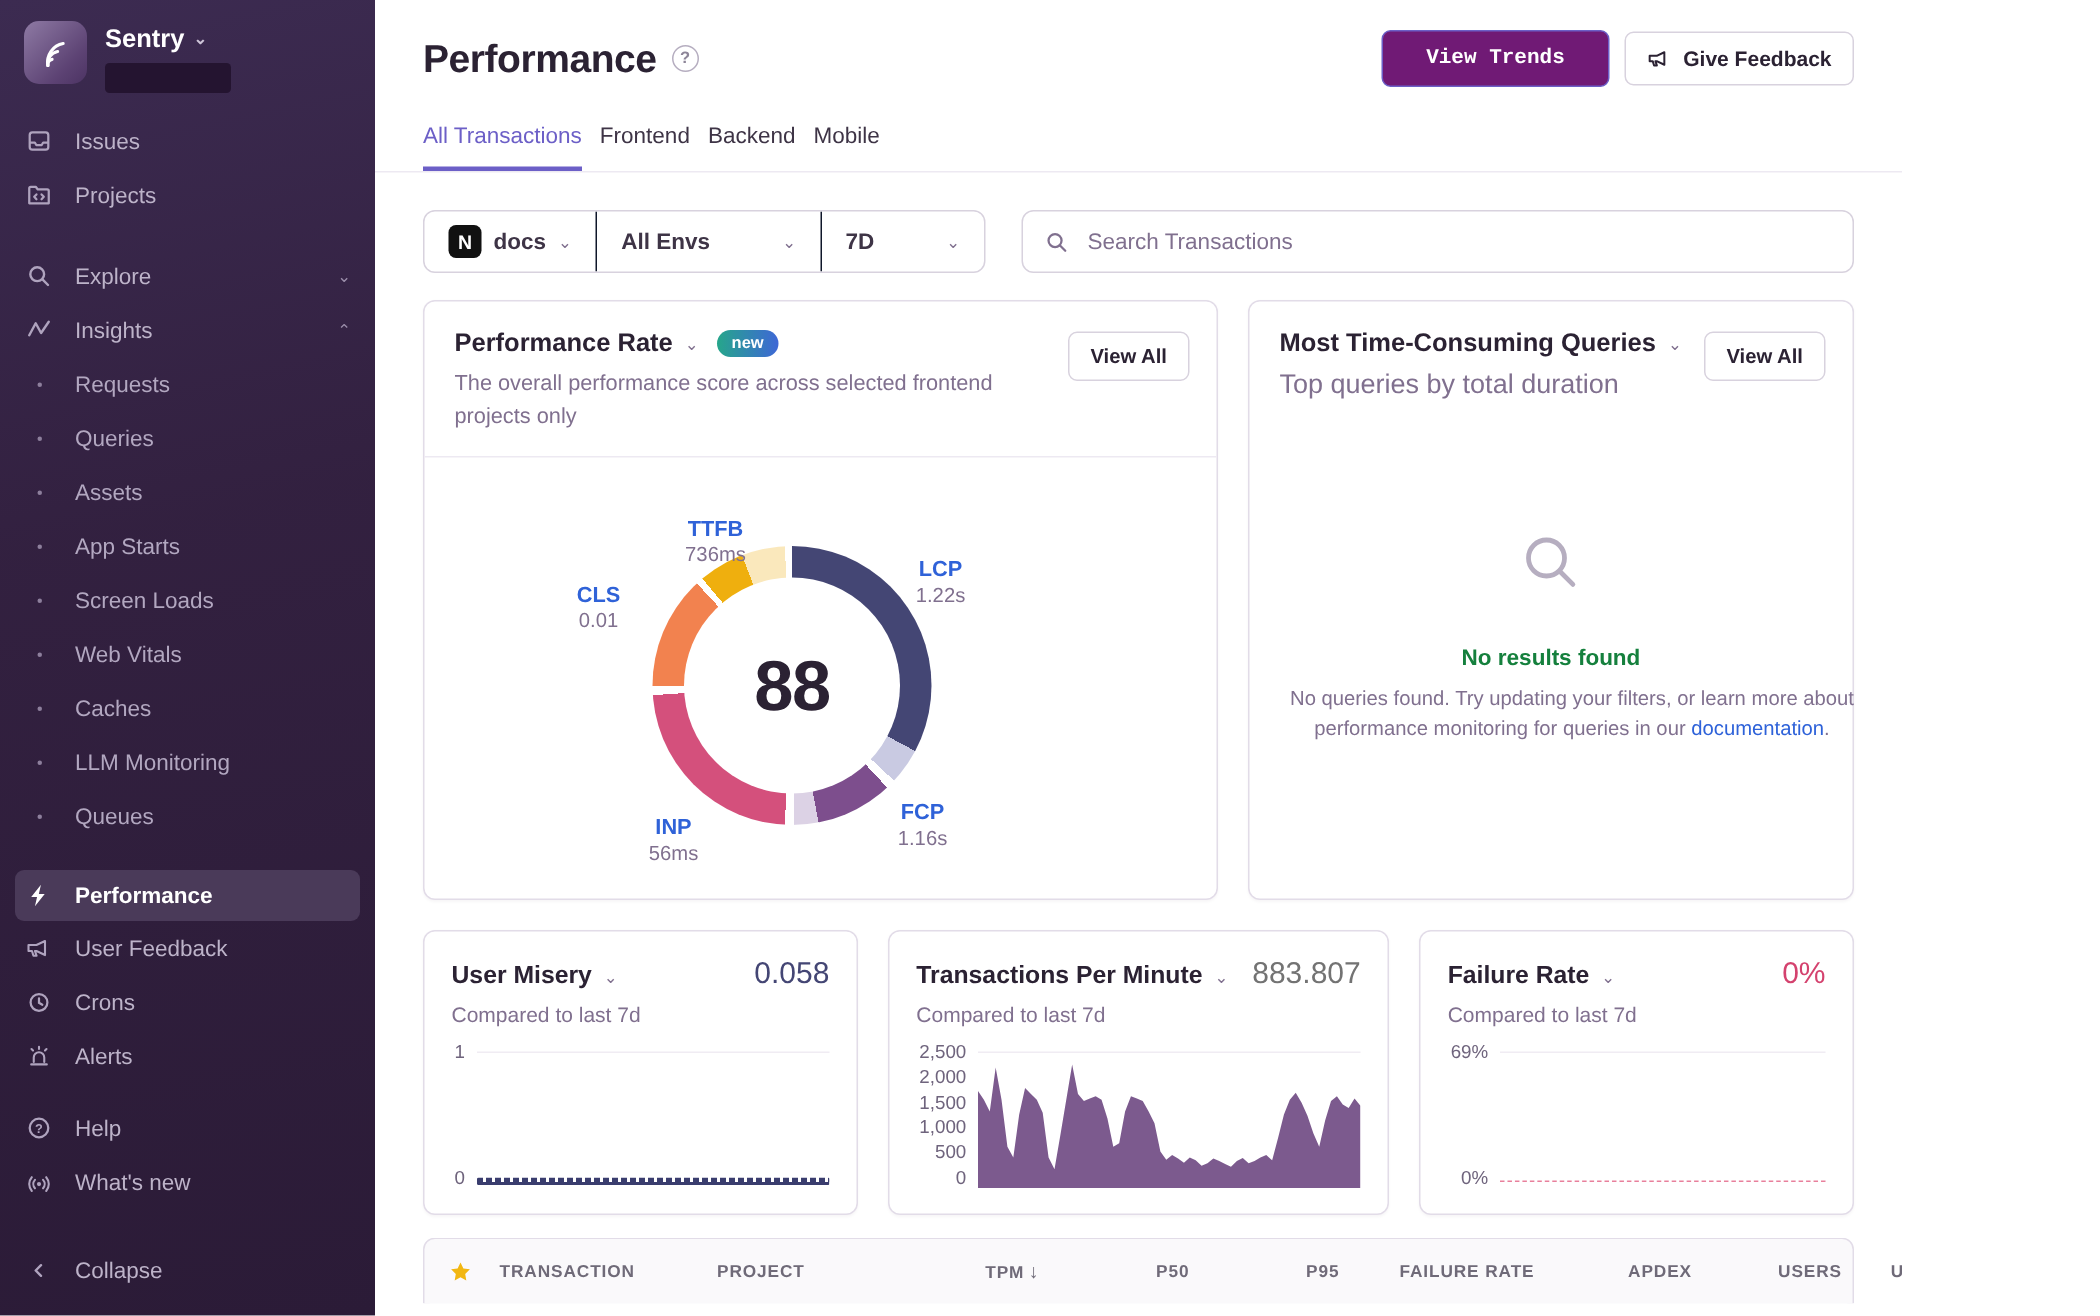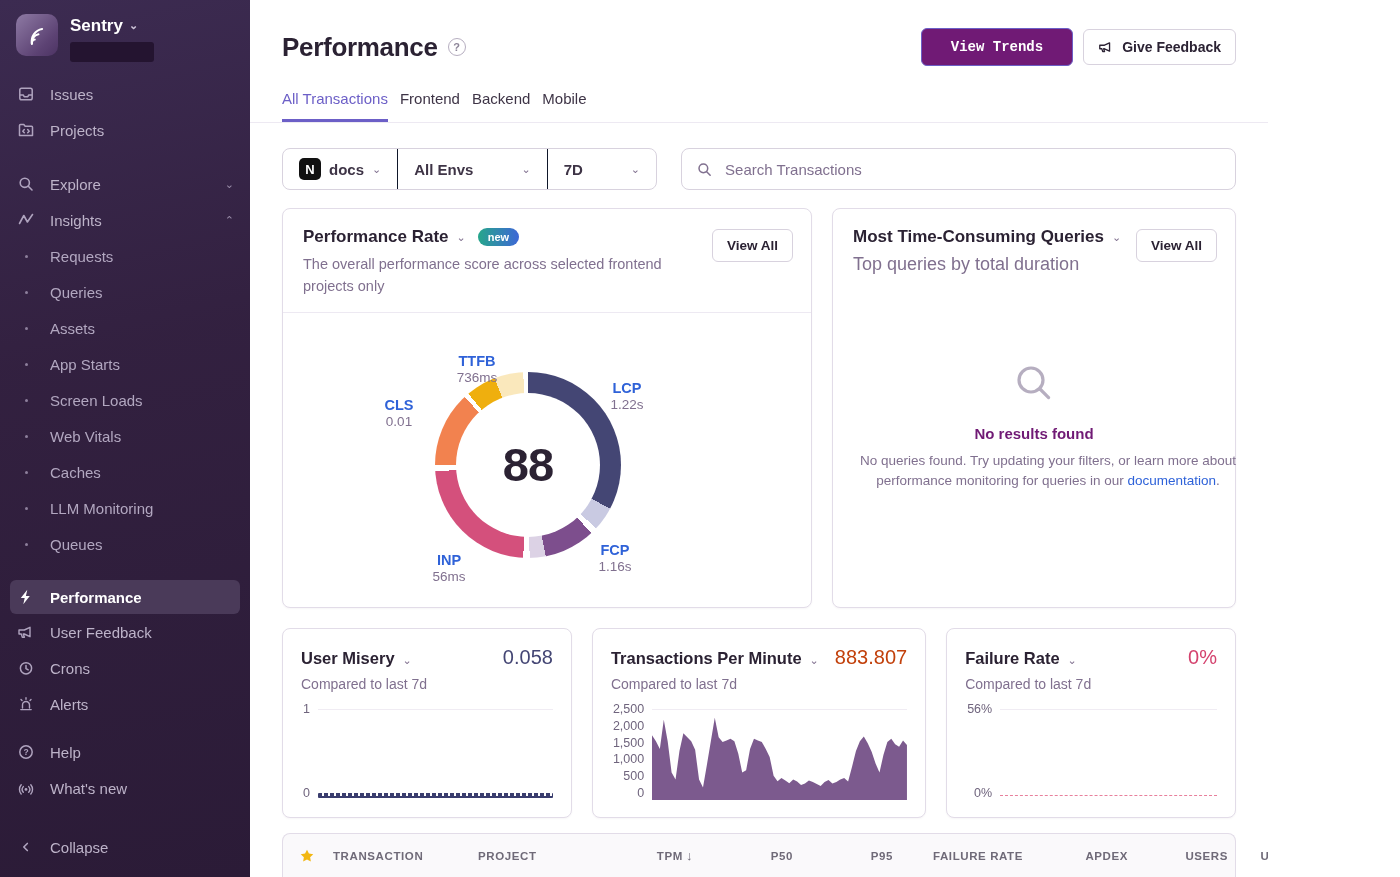--- a/index.html
+++ b/index.html
@@ -2,21 +2,21 @@
 <html><head>
 <meta charset="utf-8">
 <style>
   * { box-sizing: border-box; }
   html,body { margin:0; padding:0; }
   body {
     width:1400px; height:877px; overflow:hidden;
     font-family:"Liberation Sans", sans-serif;
     background:#fff; color:#2B2233;
   }
-  .app { display:flex; width:1268px; height:877px;align-items:flex-end; }
+  .app { display:flex; width:1268px; height:877px; }
 
   
   .sidebar {
     width:250px; flex:0 0 250px; height:877px;
     background:linear-gradient(168deg,#3c2b51 0%,#34224333 40%,#2b1b37 100%), #32203f;
     color:#BDB3C9; display:flex; flex-direction:column;
     padding-top:14px; user-select:none;
   }
   .brand { display:flex; align-items:flex-start; gap:12px; padding:0 16px; margin-bottom:14px; cursor:pointer; }
   .logo-tile {
@@ -115,21 +115,21 @@
   .vital .v-value { font-size:13.5px; color:#80708F; }
   .v-ttfb { left:194px; top:39px; }
   .v-lcp  { left:344px; top:66px; }
   .v-cls  { left:116px; top:83px; }
   .v-inp  { left:166px; top:238px; }
   .v-fcp  { left:332px; top:228px; }
 
   .queries-card { flex:1; position:relative; }
   .card-subtitle { margin-top:7px; font-size:18px; color:#80708F; }
   .empty-state { position:absolute; left:0; right:0; top:150px; text-align:center; }
-  .empty-title { margin-top:14px; font-size:15px; font-weight:bold; color:#701a75; }
+  .empty-title { margin-top:26px; font-size:15px; font-weight:bold; color:#15803d; }
   .empty-body { width:430px; margin:9px auto 0; font-size:13.5px; color:#80708F; line-height:1.45; }
   .link { color:#2E62D9; cursor:pointer; }
 
   .row2 { display:flex; gap:20px; margin-top:20px; height:190px; }
   .mini-card { flex:1; padding:17px 18px; display:flex; flex-direction:column; }
   .mini-head { display:flex; align-items:baseline; gap:8px; }
   .mini-title { font-size:16.5px; font-weight:bold; color:#2B2233; white-space:nowrap; }
   .mini-spacer { flex:1; }
   .mini-value { font-size:20px; }
   .mini-compare { margin-top:7px; font-size:14px; color:#80708F; }
@@ -480,21 +480,21 @@
             <div class="um-line" id="um-line" style="background: repeating-linear-gradient(90deg, rgb(58, 61, 110) 0px, rgb(58, 61, 110) 4px, rgb(255, 255, 255) 4px, rgb(255, 255, 255) 6px); border-bottom: 2px solid rgb(58, 61, 110);"></div>
           </div>
         </div>
       </section>
 
       <section class="card mini-card">
         <div class="mini-head">
           <span class="mini-title">Transactions Per Minute</span>
           <span class="title-chev">⌄</span>
           <span class="mini-spacer"></span>
-          <span class="mini-value" id="tpm-value" style="color: #c2410c;">883.807</span>
+          <span class="mini-value" id="tpm-value" style="color: #737373;">883.807</span>
         </div>
         <div class="mini-compare">Compared to last 7d</div>
         <div class="mini-chart">
           <div class="y-axis">
             <span>2,500</span>
             <span>2,000</span>
             <span>1,500</span>
             <span>1,000</span>
             <span>500</span>
             <span>0</span>
@@ -511,21 +511,21 @@
       <section class="card mini-card">
         <div class="mini-head">
           <span class="mini-title">Failure Rate</span>
           <span class="title-chev">⌄</span>
           <span class="mini-spacer"></span>
           <span class="mini-value" id="fr-value" style="color: rgb(212, 66, 110);">0%</span>
         </div>
         <div class="mini-compare">Compared to last 7d</div>
         <div class="mini-chart">
           <div class="y-axis">
-            <span>56%</span>
+            <span>69%</span>
             <span>0%</span>
           </div>
           <div class="plot">
             <div class="grid-top"></div>
             <div class="fr-line" id="fr-line" style="border-top-color: rgb(225, 86, 124);"></div>
           </div>
         </div>
       </section>
     </div>
 

